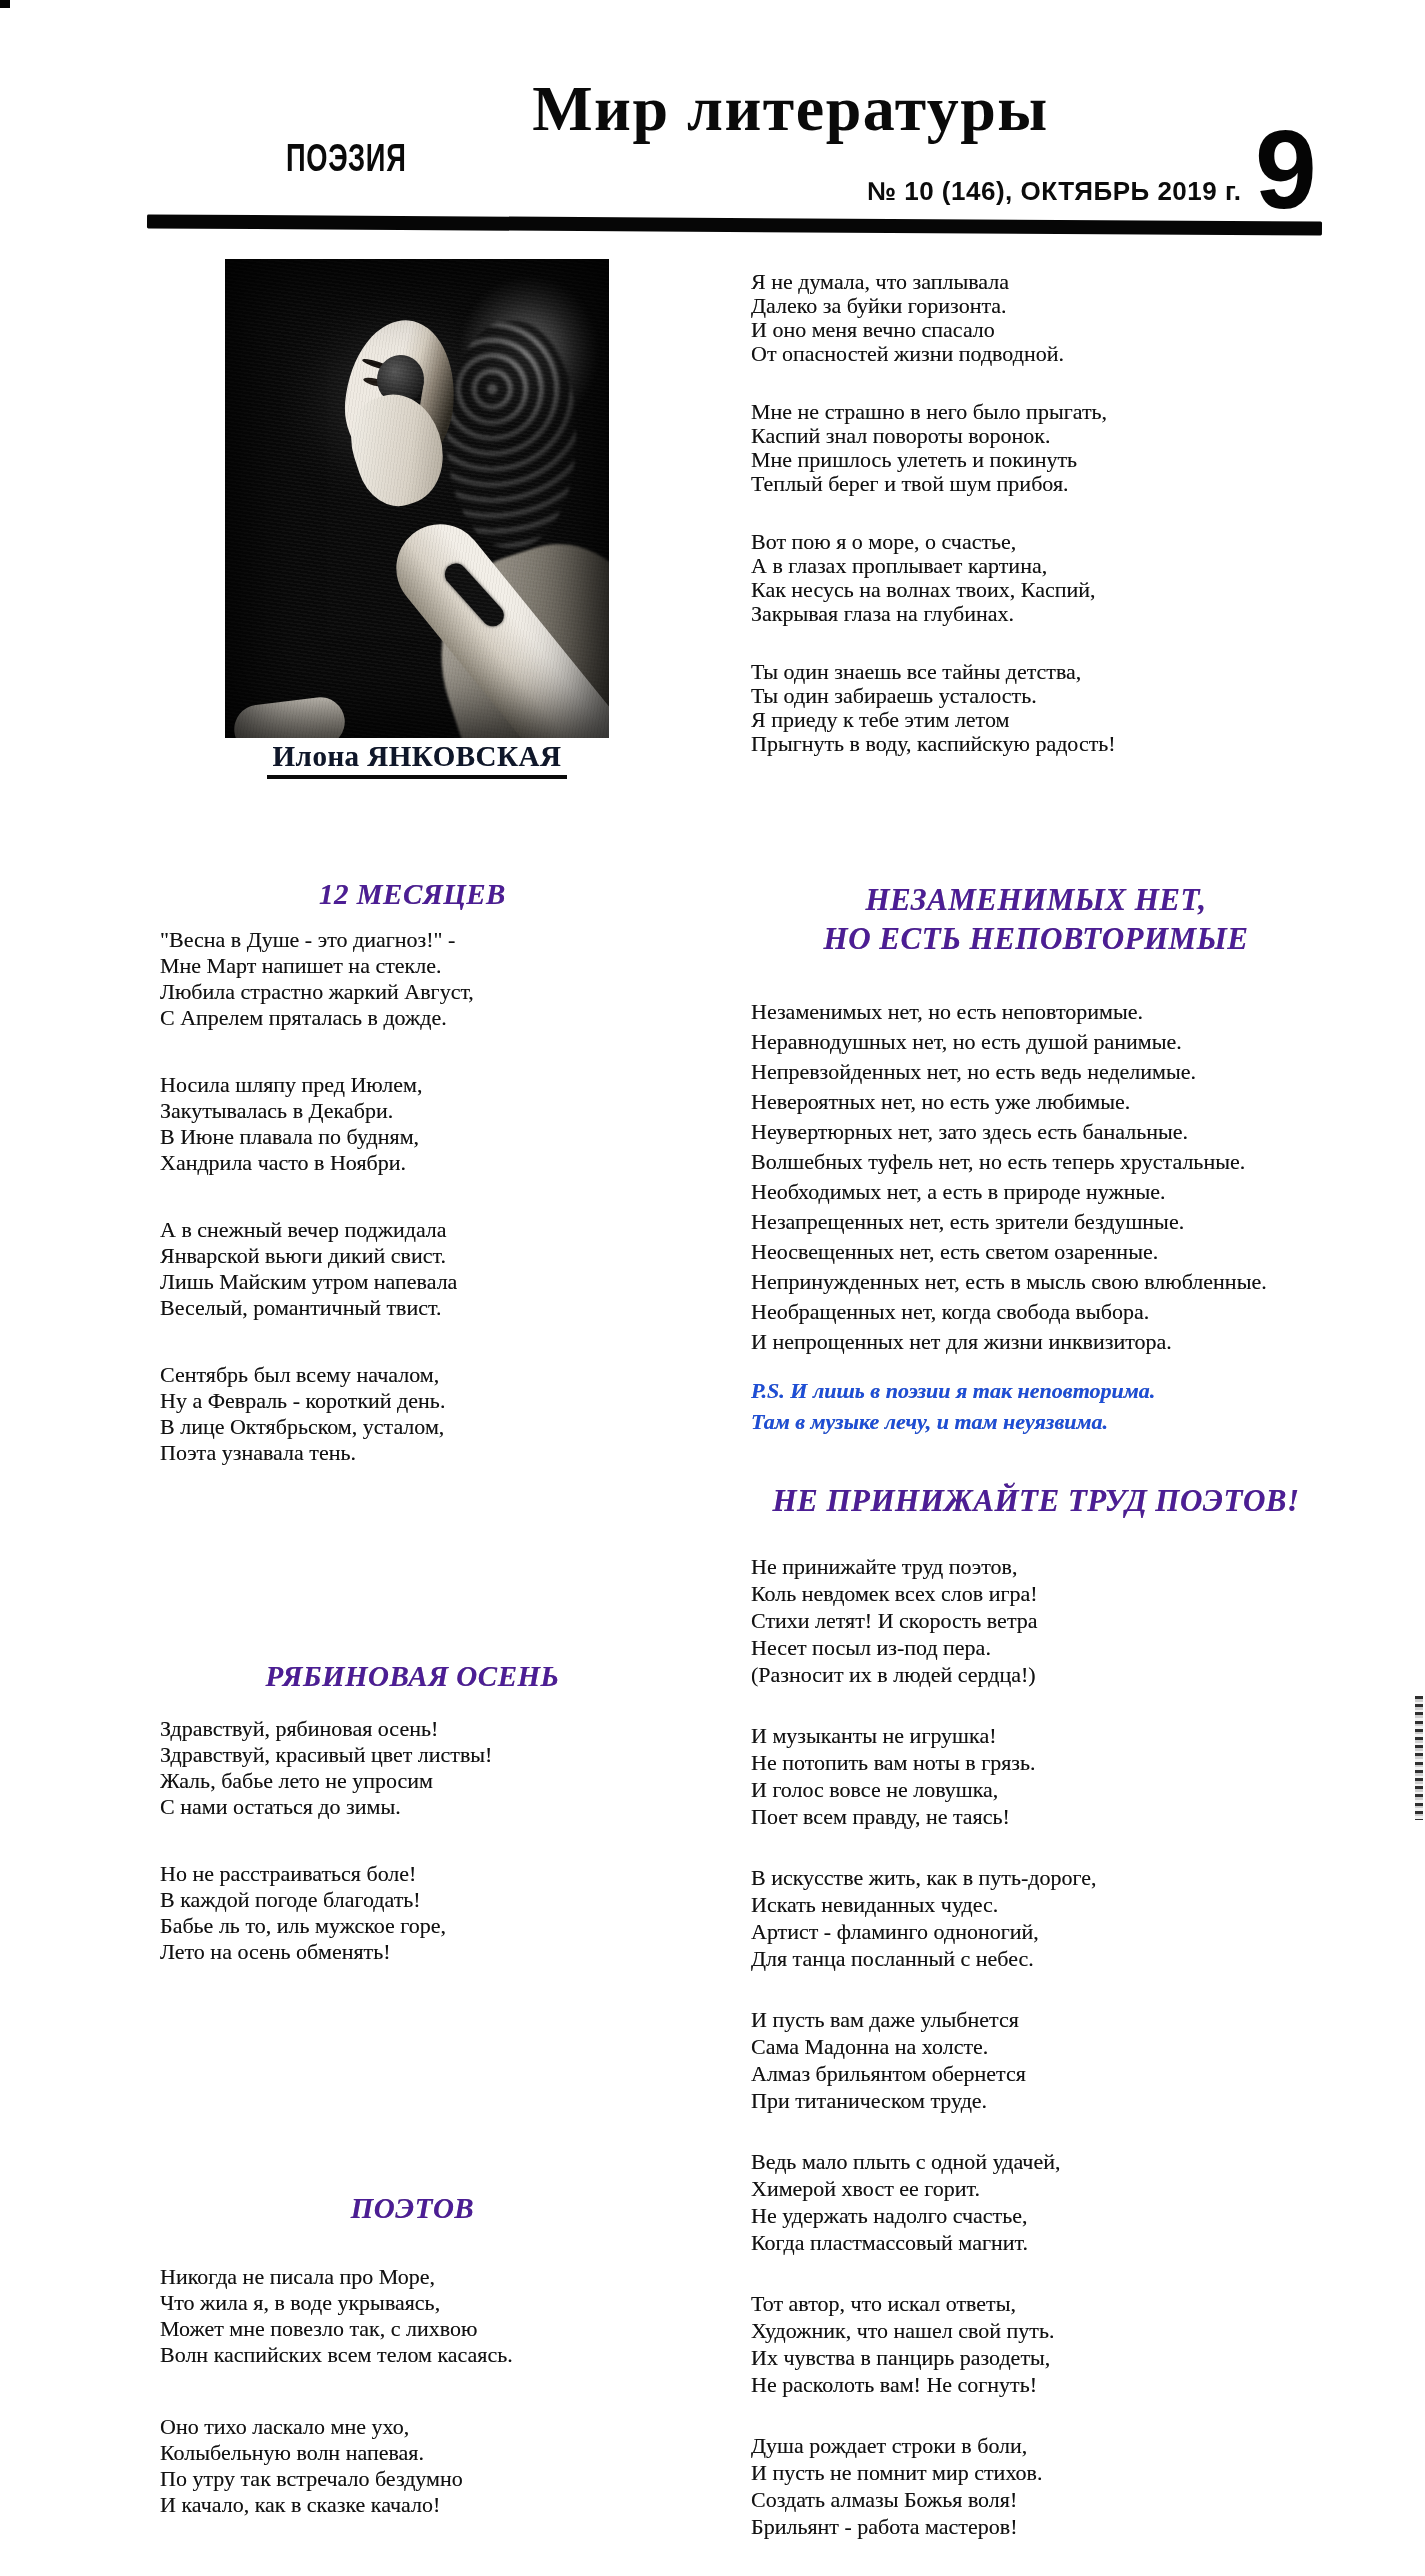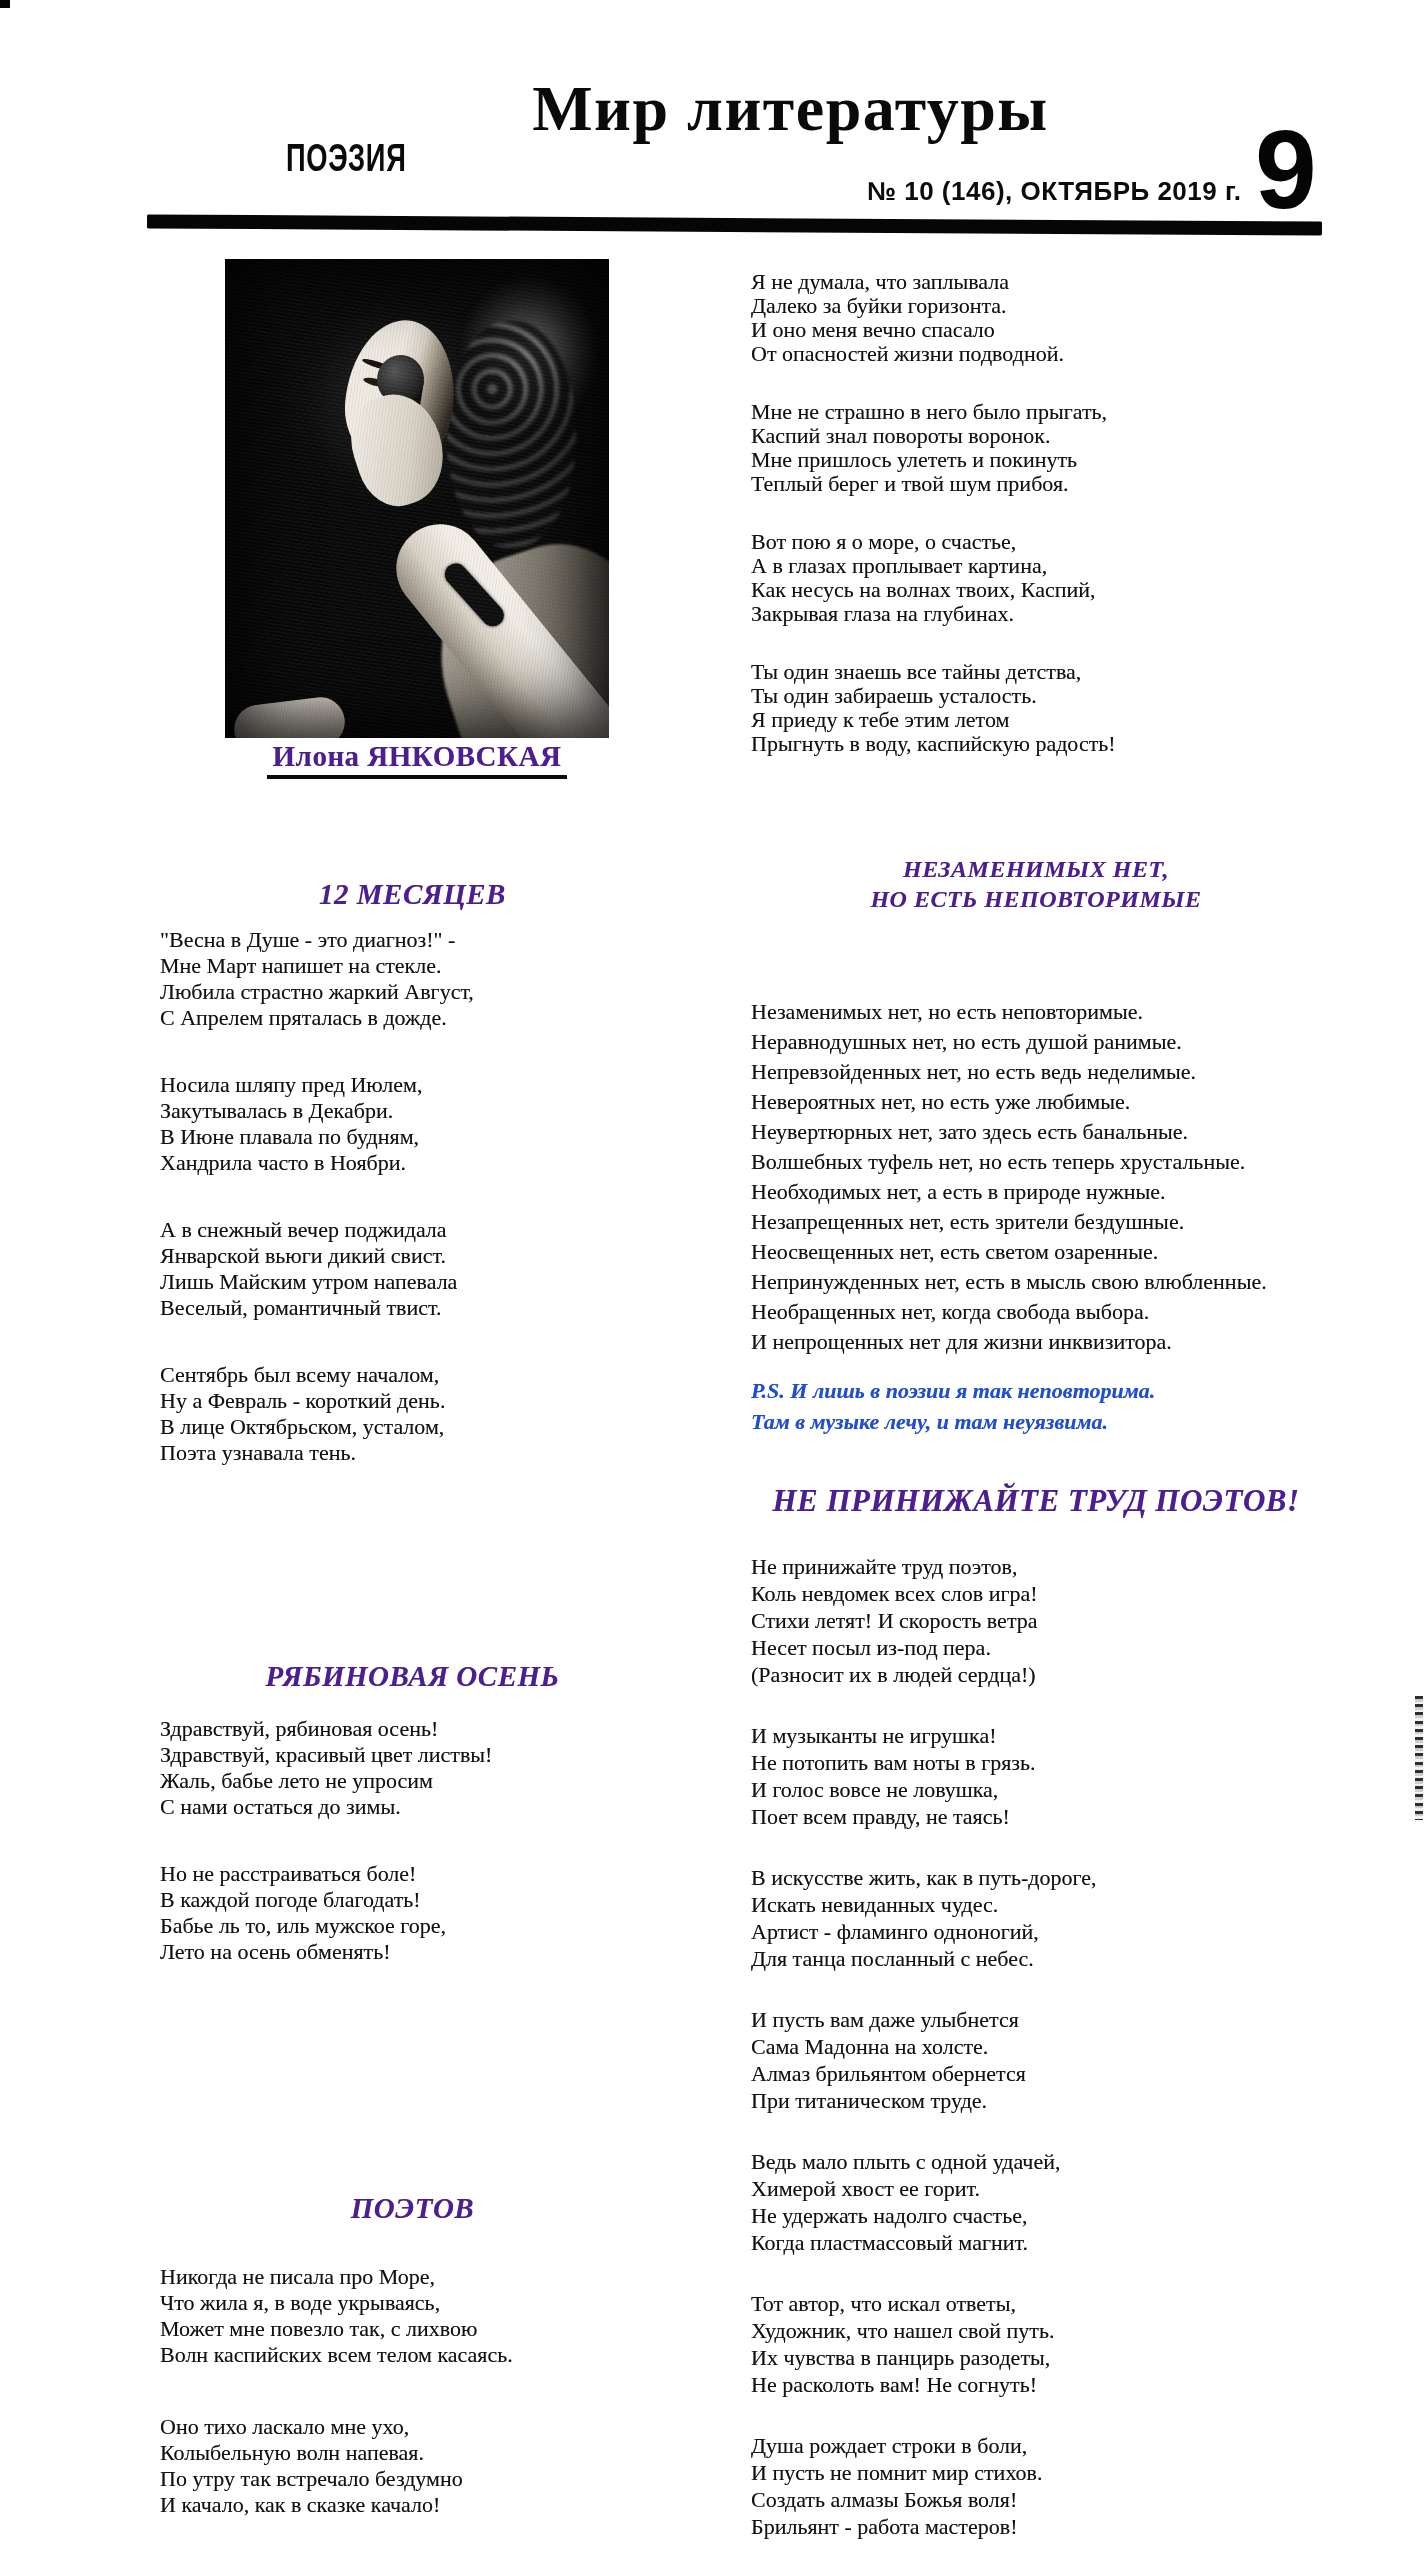--- a/index.html
+++ b/index.html
@@ -51,21 +51,21 @@
       background:linear-gradient(115deg,#f4f1ea,#d9d2c6 60%,#a59d8f);border-radius:48% 52% 56% 44%;}
   .hand-rest{left:9.3px;top:442px;width:111px;height:49px;transform:rotate(-7deg);
       background:linear-gradient(#e6e0d5,#b5aea1);border-radius:25px;}
   .grain{left:0;top:0;width:100%;height:100%;
       background-image:repeating-linear-gradient(8deg,rgba(255,255,255,.035) 0 1.5px,rgba(0,0,0,0) 1.5px 3.6px),
                        repeating-linear-gradient(98deg,rgba(0,0,0,.05) 0 1px,rgba(0,0,0,0) 1px 3.1px);
       box-shadow:inset 0 0 72px 15.5px rgba(0,0,0,.9);}
 
   .caption-wrap{position:absolute;left:225px;top:740px;width:384px;text-align:center;}
   .caption{display:inline-block;font:bold 29px/1.15 "Liberation Serif","DejaVu Serif",serif;
-      border-bottom:4.1px solid #0a0a0a;padding:0 5.2px 2.1px;letter-spacing:0.5px;color:#4c1d95;}
+      border-bottom:4.1px solid #0a0a0a;padding:0 5.2px 2.1px;letter-spacing:0.5px;color:#0f172a;}
 
   
   .poem-title{position:absolute;margin:0;font-style:italic;font-weight:bold;
       font-size:29px;line-height:1.1;text-align:center;letter-spacing:0.5px;color:#4c1d95;}
   .poem-title,.poem-body,.caption,.postscript{text-shadow:0 0 0.5px rgba(10,10,10,.42);}
   .lt{left:155px;width:515px;}
   .rt{left:737px;width:598px;}
   .poem-body{position:absolute;font-size:22px;color:#111;white-space:nowrap;}
   .poem-body .stanza{margin-bottom:41px;}
   .lh50 .stanza{line-height:26px;}
@@ -75,21 +75,21 @@
 
   #t-months{top:879px;}
   #b-months{left:160px;top:927px;}
   #t-autumn{top:1661px;}
   #b-autumn{left:160px;top:1716px;}
   #t-caspiy{top:2193px;}
   #b-caspiy{left:160px;top:2264px;}
   #b-caspiy .stanza{margin-bottom:46px;line-height:26px;}
 
   #b-rtop{left:751px;top:270px;}
-  #t-irreplace{top:854px;font-size:24px;line-height:1.25;}
+  #t-irreplace{top:881px;font-size:31px;line-height:1.25;}
   #b-irreplace{left:751px;top:997px;}
   #ps{position:absolute;left:751px;top:1375px;
       font:bold italic 22px/31px "Liberation Serif","DejaVu Serif",serif;color:#1d4ed8;}
   #t-trud{top:1484px;font-size:31px;}
   #b-trud{left:751px;top:1553px;}
 
   
   .artifact-right{position:absolute;left:1415px;top:1696px;width:7.7px;height:124px;filter:blur(0.5px);
       background:repeating-linear-gradient(180deg,rgba(10,10,10,.85) 0 3.1px,rgba(10,10,10,.2) 3.1px 5.7px,rgba(10,10,10,.05) 5.7px 8.2px);}
   .artifact-corner{position:absolute;left:0;top:0;width:10.3px;height:8.2px;background:#050505;}

